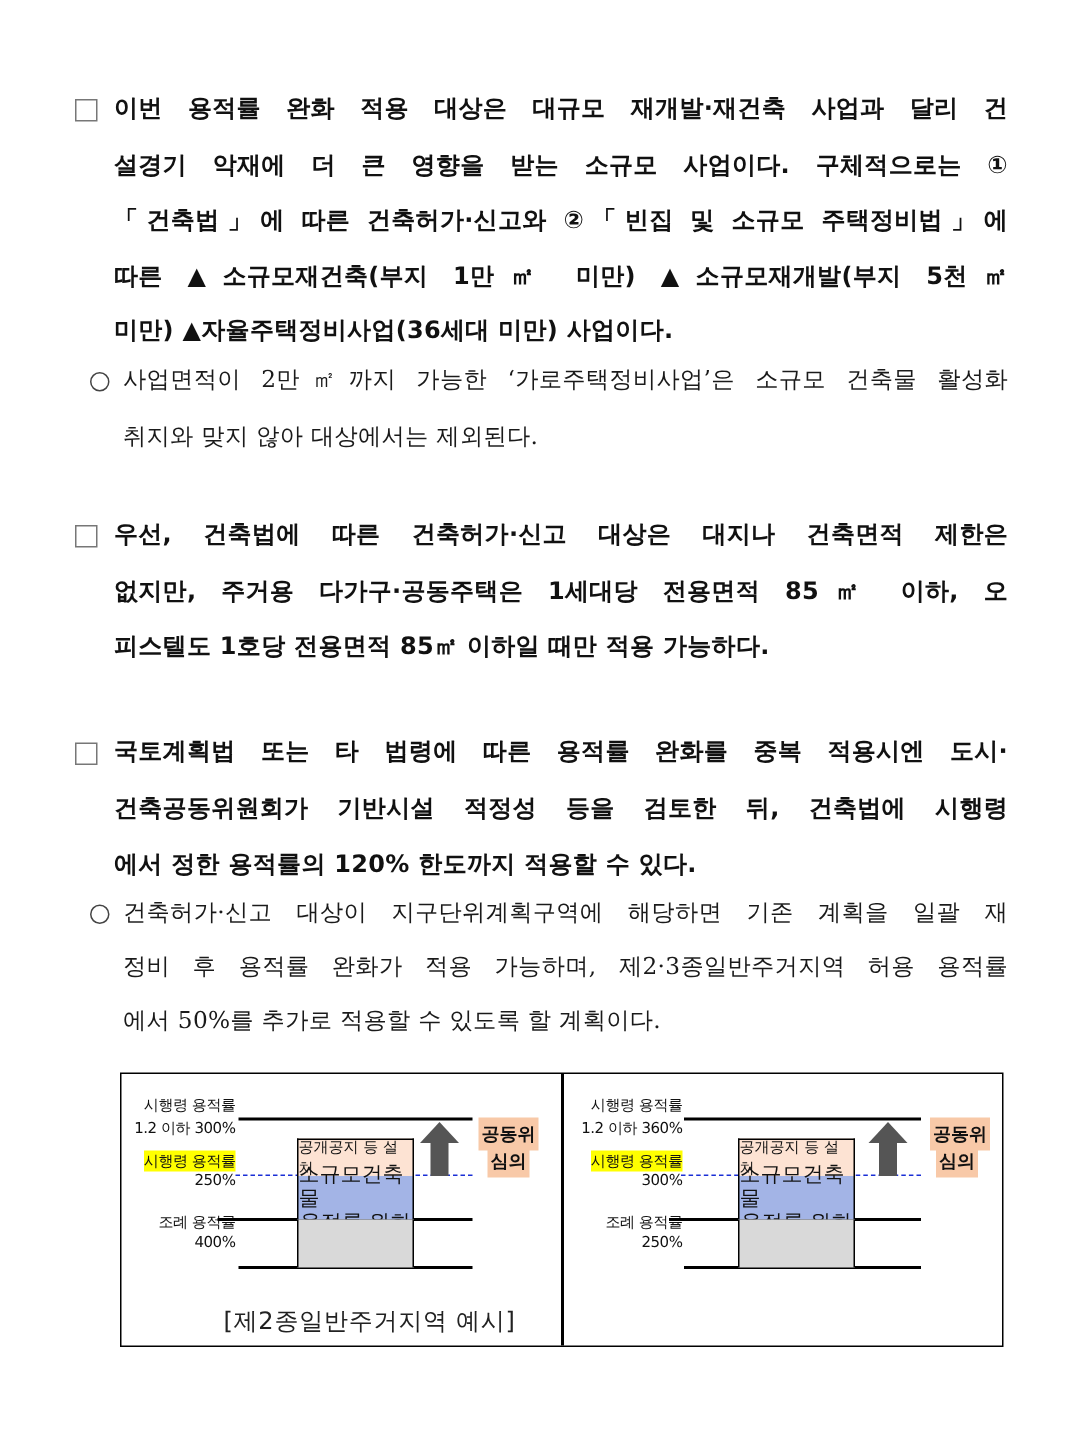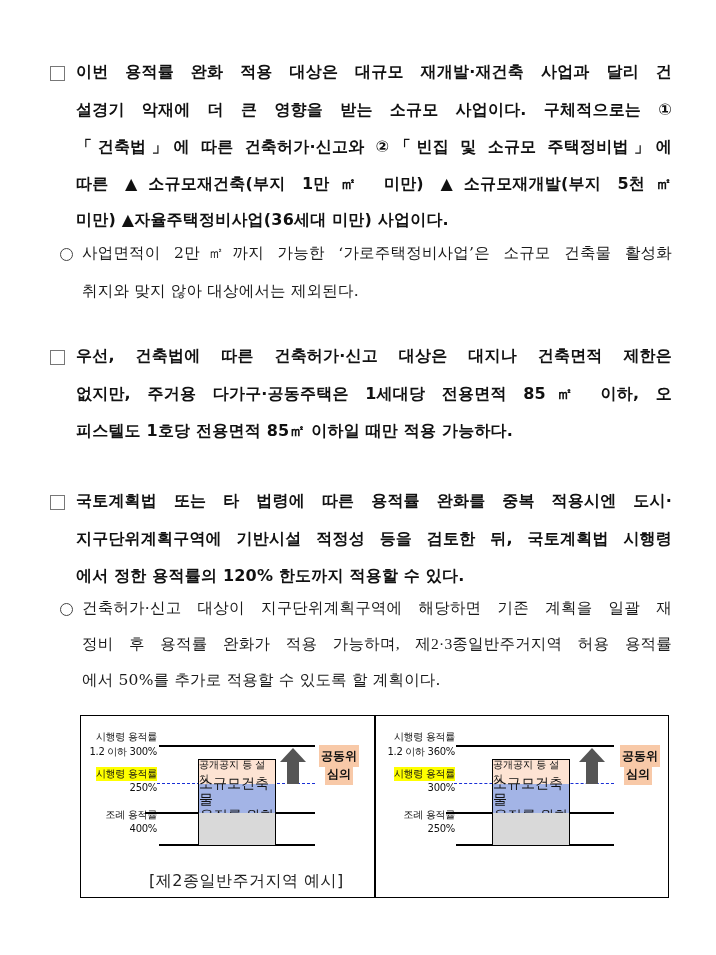--- a/index.html
+++ b/index.html
@@ -73,26 +73,26 @@
 <div class="line serif" style="left:82px; top:243px; width:590px; text-align:justify; text-align-last:justify;">사업면적이 2만㎡까지 가능한 ‘가로주택정비사업’은 소규모 건축물 활성화</div>
 <div class="line serif" style="left:82px; top:281px;">취지와 맞지 않아 대상에서는 제외된다.</div>
 
 <div class="sq-bullet" style="left:50px; top:350px;"></div>
 <div class="line bold" style="left:76px; top:346px; width:596px; text-align:justify; text-align-last:justify;">우선, 건축법에 따른 건축허가·신고 대상은 대지나 건축면적 제한은</div>
 <div class="line bold" style="left:76px; top:384px; width:596px; text-align:justify; text-align-last:justify;">없지만, 주거용 다가구·공동주택은 1세대당 전용면적 85㎡ 이하, 오</div>
 <div class="line bold" style="left:76px; top:421px;">피스텔도 1호당 전용면적 85㎡ 이하일 때만 적용 가능하다.</div>
 
 <div class="sq-bullet" style="left:50px; top:495px;"></div>
 <div class="line bold" style="left:76px; top:491px; width:596px; text-align:justify; text-align-last:justify;">국토계획법 또는 타 법령에 따른 용적률 완화를 중복 적용시엔 도시·</div>
-<div class="line bold" style="left:76px; top:529px; width:596px; text-align:justify; text-align-last:justify;">지구단위계획구역에 기반시설 적정성 등을 검토한 뒤, 국토계획법 시행령</div>
+<div class="line bold" style="left:76px; top:529px; width:596px; text-align:justify; text-align-last:justify;">건축공동위원회가 기반시설 적정성 등을 검토한 뒤, 건축법에 시행령</div>
 <div class="line bold" style="left:76px; top:566px;">에서 정한 용적률의 120% 한도까지 적용할 수 있다.</div>
 
 <div class="circle-bullet" style="left:60px; top:603px;"></div>
 <div class="line serif" style="left:82px; top:598px; width:590px; text-align:justify; text-align-last:justify;">건축허가·신고 대상이 지구단위계획구역에 해당하면 기존 계획을 일괄 재</div>
-<div class="line serif" style="left:82px; top:634px; width:590px; text-align:justify; text-align-last:justify;font-family:Liberation Serif, serif;">정비 후 용적률 완화가 적용 가능하며, 제2·3종일반주거지역 허용 용적률</div>
+<div class="line serif" style="left:82px; top:634px; width:590px; text-align:justify; text-align-last:justify;">정비 후 용적률 완화가 적용 가능하며, 제2·3종일반주거지역 허용 용적률</div>
 <div class="line serif" style="left:82px; top:670px;">에서 50%를 추가로 적용할 수 있도록 할 계획이다.</div>
 
 <div class="diagram">
   <div class="panel-divider"></div>
 
   <div class="panel" style="left:0; width:293px;">
     <div class="p-label" style="right:217px; top:14px;">시행령 용적률</div>
     <div class="p-label" style="right:217px; top:29px;">1.2 이하 300%</div>
     <div class="p-label hl" style="right:217px; top:51px;">시행령 용적률</div>
     <div class="p-label" style="right:217px; top:66px;">250%</div>

